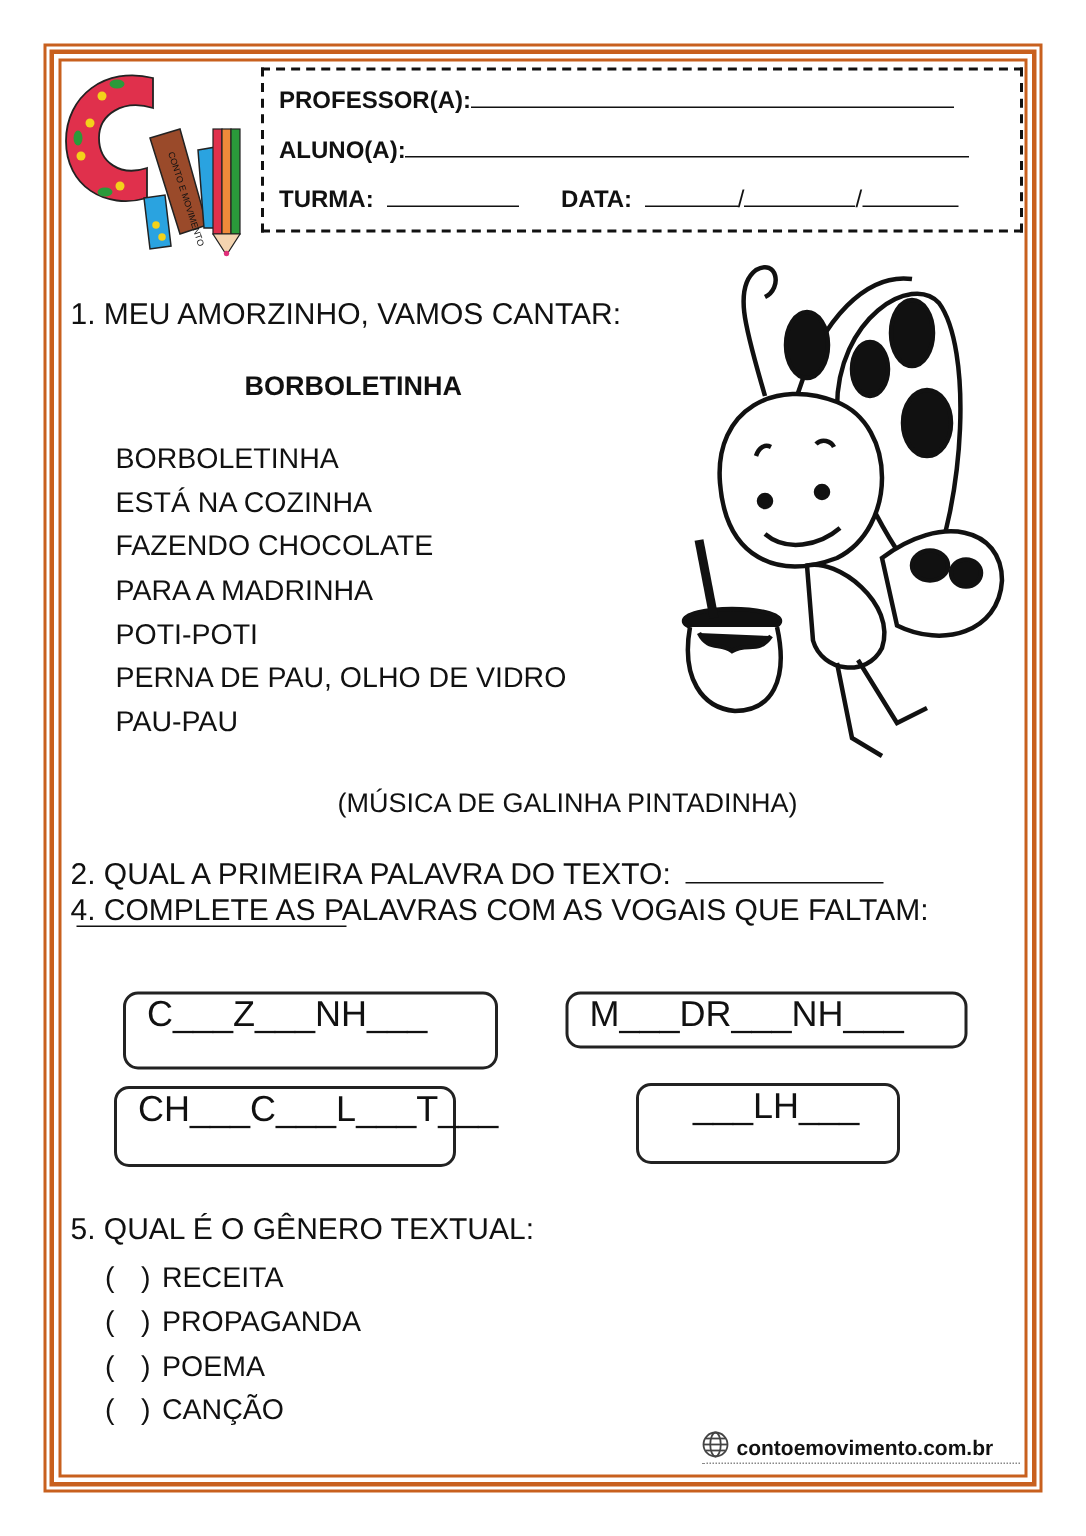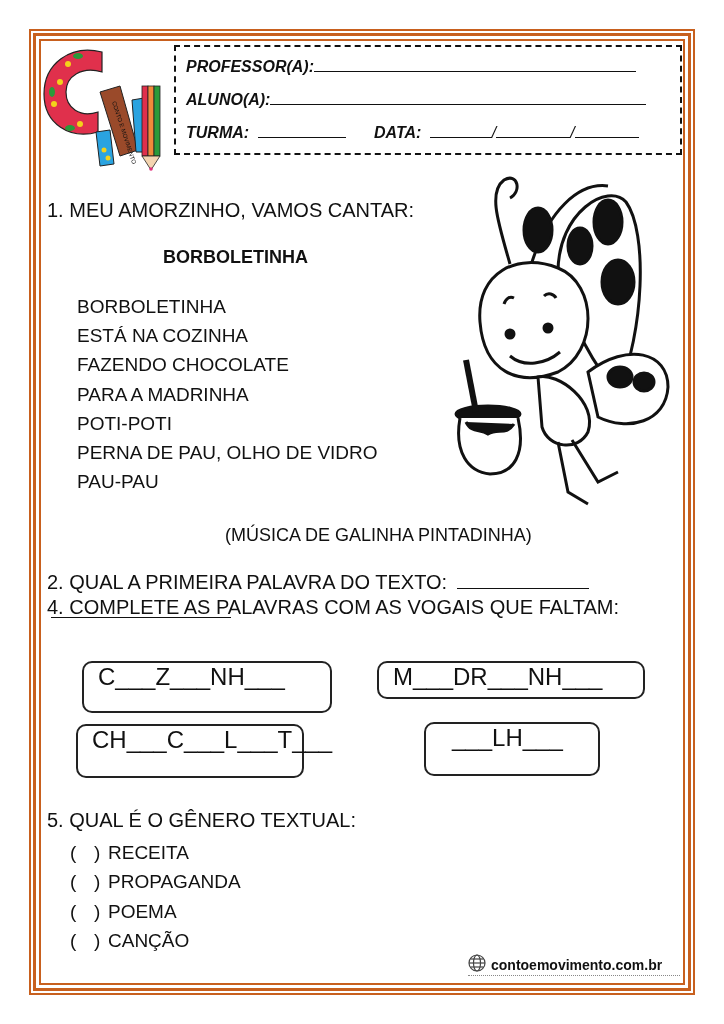--- a/index.html
+++ b/index.html
@@ -5,42 +5,42 @@
   html, body { margin:0; padding:0; background:#ffffff; }
   body { width:724px; height:1024px; position:relative; overflow:hidden; font-family:"Liberation Sans", sans-serif; color:#111; }
 
   .frame-outer { position:absolute; left:29px; top:29px; width:666px; height:966px; box-sizing:border-box; border:2px solid #c8601e; }
   .frame-mid { position:absolute; left:33px; top:33px; width:658px; height:958px; box-sizing:border-box; border:3px solid #c8601e; }
   .frame-inner { position:absolute; left:39px; top:39px; width:646px; height:946px; box-sizing:border-box; border:2px solid #c8601e; }
 
   .logo { position:absolute; left:40px; top:42px; width:130px; height:130px; }
 
   .header-box { position:absolute; left:174px; top:45px; width:508px; height:110px; box-sizing:border-box; border:2px dashed #111; border-style:dashed; }
-  .hrow { position:absolute; left:10px; font-weight:bold; font-size:16px; white-space:nowrap;font-style:italic; }
+  .hrow { position:absolute; left:10px; font-weight:bold; font-size:16px; white-space:nowrap; }
   .hrow .line { display:inline-block; border-bottom:1.5px solid #111; height:14px; vertical-align:baseline; }
   .hrow-1 { top:10px; }
   .hrow-2 { top:43px; }
   .hrow-3 { top:76px; }
 
   .q { position:absolute; font-size:20px; white-space:nowrap; }
   .q1 { left:47px; top:199px; }
   .song-title { position:absolute; left:163px; top:247px; font-weight:bold; font-size:18px; }
   .lyrics { position:absolute; left:77px; top:292px; font-size:19px; line-height:29.2px; }
   .credit { position:absolute; left:225px; top:525px; font-size:18px; }
 
   .q2 { left:47px; top:570px; }
   .q3 { left:47px; top:599px; }
   .q4 { left:47px; top:596px; }
   .blank { display:inline-block; border-bottom:1.5px solid #111; height:18px; vertical-align:baseline; }
 
   .word-box { position:absolute; box-sizing:border-box; border:2px solid #222; border-radius:10px; font-size:24px; display:flex; align-items:flex-start; padding-left:14px; white-space:nowrap; }
   .wb1 { left:82px; top:661px; width:250px; height:52px; }
   .wb2 { left:377px; top:661px; width:268px; height:38px; }
   .wb3 { left:76px; top:724px; width:228px; height:54px; }
-  .wb4 { left:424px; top:722px; width:176px; height:54px; padding-left:26px; }
+  .wb4 { left:424px; top:722px; width:176px; height:54px; padding-left:36px; }
 
   .q5 { left:47px; top:809px; }
   .options { position:absolute; left:70px; top:838px; font-size:19px; line-height:29.3px; }
   .opt { display:flex; gap:0; white-space:nowrap; }
   .paren-open { display:inline-block; width:24px; }
   .paren-close { display:inline-block; width:14px; }
 
   .site { position:absolute; left:468px; top:954px; font-size:14px; font-weight:bold; display:flex; align-items:center; gap:5px; }
   .site-line { position:absolute; left:468px; top:975px; width:212px; border-bottom:1px dotted #888; }
 

